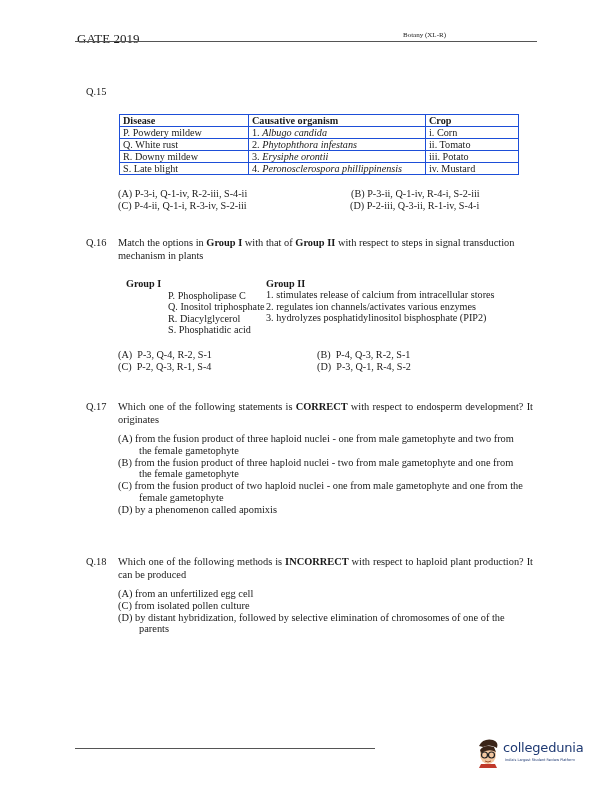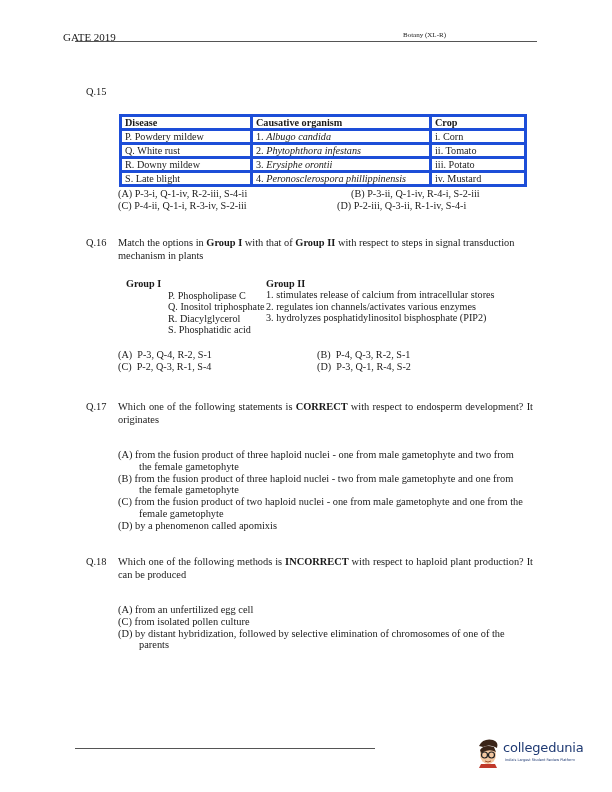--- a/index.html
+++ b/index.html
@@ -1,44 +1,44 @@
 <!DOCTYPE html>
 <html><head>
 <meta charset="utf-8">
 <style>
   html, body { margin: 0; padding: 0; background: #ffffff; }
   body {
     width: 612px; height: 792px; position: relative; overflow: hidden;
     font-family: "Liberation Serif", "DejaVu Serif", serif; color: #1a1a1a;
   }
   .abs { position: absolute; }
-  .hdr-left { left: 63px; top: 31px; font-size: 11px; }
+  .hdr-left { left: 77px; top: 31px; font-size: 13px; }
   .hdr-right { left: 403px; top: 31px; font-size: 7px; }
   .hdr-rule { left: 75px; top: 41px; width: 462px; height: 1px; background: #555; }
   .q { left: 86px; font-size: 10.4px; line-height: 12.6px; }
   .qnum { position: absolute; left: 0; top: 0; }
   .qtext { position: absolute; left: 32px; width: 420px; }
   .justify { text-align: justify; text-align-last: left; }
   table.match {
     position: absolute; left: 119px; top: 114px; border-collapse: collapse;
     font-size: 10.2px; line-height: 11px;
   }
   table.match td, table.match th {
-    border: 3px solid #1d4ed8; padding: 0 3px; text-align: left; white-space: nowrap;
+    border: 1px solid #1d4ed8; padding: 0 3px; text-align: left; white-space: nowrap;
   }
   table.match th { font-weight: bold; }
   table.match tr td { border-top: 1px solid #222; }
   .c1 { width: 122px; }
   .c2 { width: 170px; }
   .c3 { width: 86px; }
   .ital { font-style: italic; }
   .opts { font-size: 10.2px; line-height: 11.5px; }
   .groups { font-size: 10.2px; line-height: 11.4px; }
   .b { font-weight: bold; }
-  .optlist { font-size: 10.4px; line-height: 11.8px; margin-top: 16px; }
+  .optlist { font-size: 10.4px; line-height: 11.8px; }
   .optlist .item { padding-left: 21px; text-indent: -21px; }
   .ftr-rule { left: 75px; top: 748px; width: 300px; height: 1px; background: #555; }
   .ftr-left { left: 77px; top: 780px; font-size: 10px; margin-top: 33px; }
   .logo { left: 475px; top: 738px; width: 120px; height: 40px; }
   .logo-text { position: absolute; left: 28px; top: 2px; font-family: "DejaVu Sans", sans-serif; font-size: 13px; color: #1f3a73; letter-spacing: -0.2px; }
   .logo-sub { position: absolute; left: 30px; top: 20px; font-family: "DejaVu Sans", sans-serif; font-size: 3.5px; color: #1f3a73; }
 </style>
 </head>
 <body>
 
@@ -76,21 +76,21 @@
     <td>S.   Late blight</td>
     <td><span>4. </span><span class="ital">Peronosclerospora phillippinensis</span></td>
     <td>iv. Mustard</td>
   </tr>
 </tbody>
   </table>
 
 <div class="abs opts" style="left:118px; top:188px;">(A) P-3-i, Q-1-iv, R-2-iii, S-4-ii</div>
 <div class="abs opts" style="left:317px; top:188px;margin-left:34px;">(B) P-3-ii, Q-1-iv, R-4-i, S-2-iii</div>
 <div class="abs opts" style="left:118px; top:200px;">(C) P-4-ii, Q-1-i, R-3-iv, S-2-iii</div>
-<div class="abs opts" style="left:317px; top:200px;padding-left:20px;">(D) P-2-iii, Q-3-ii, R-1-iv, S-4-i</div>
+<div class="abs opts" style="left:330px; top:200px;padding-left:20px;">(D) P-2-iii, Q-3-ii, R-1-iv, S-4-i</div>
 
 <div class="abs q" style="top:237px; width:460px; height:28px;">
   <span class="qnum">Q.16</span>
   <span class="qtext"><span>Match the options in </span><span class="b">Group I</span><span> with that of </span><span class="b">Group II</span><span> with respect to steps in signal transduction mechanism in plants</span></span>
 </div>
 
 <div class="abs groups" style="left:126px; top:278px;">
   <div class="b">Group I</div>
 </div>
 <div class="abs groups" style="left:120px; top:290px;margin-left:48px;">

